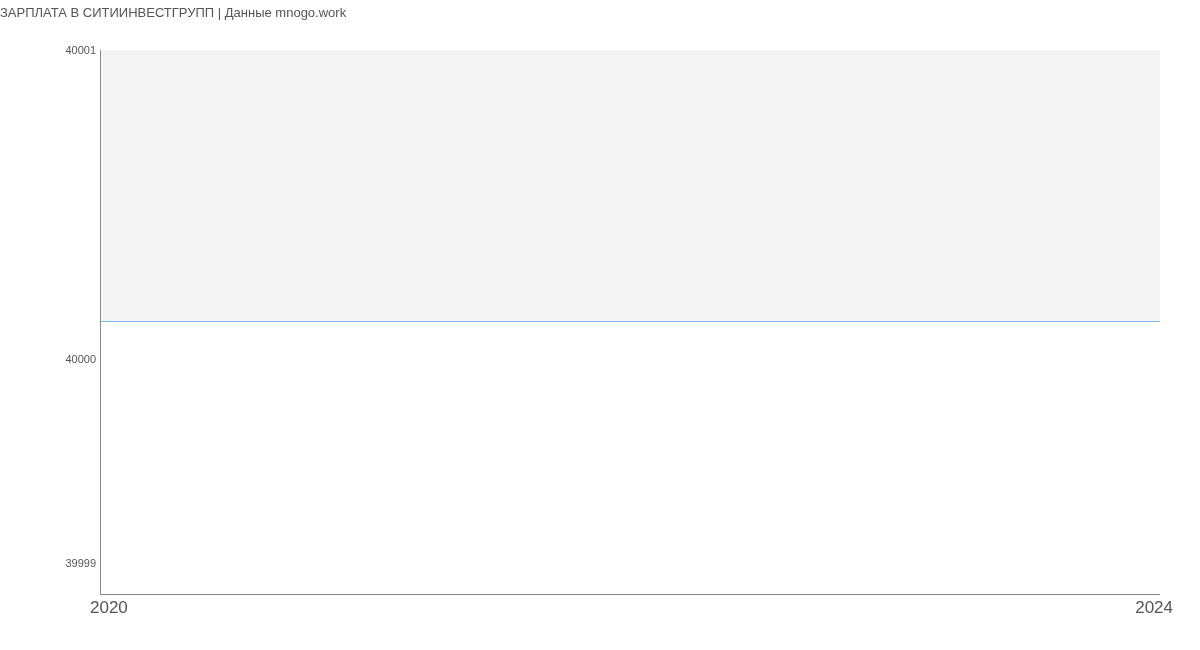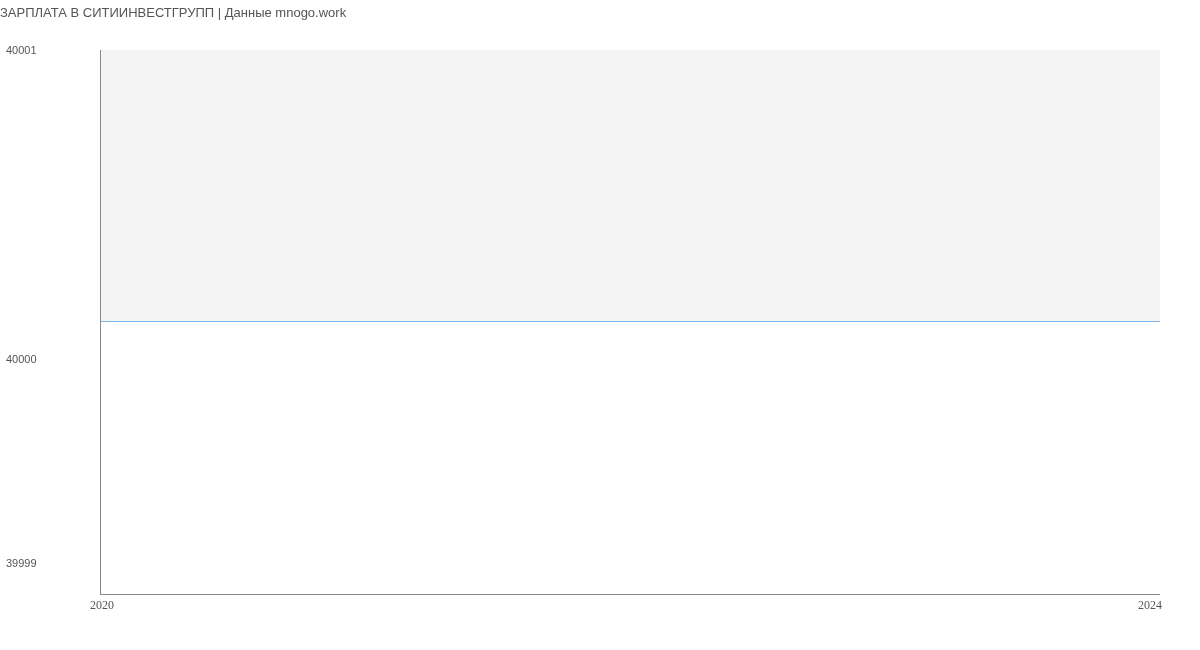--- a/index.html
+++ b/index.html
@@ -30,36 +30,36 @@
       width: 100%;
       height: 50%;
       background: #f4f4f4;
       border-bottom: 1px solid #7cb5ec;
     }
     .y-label {
       position: absolute;
       right: 1104px;
       font-size: 11px;
       color: #555;
+      text-align: right;
       width: 90px;
       transform: translateY(-50%);
     }
     .y-top    { top: 50px; }
     .y-mid    { top: 322px; margin-top: 37px; }
     .y-bottom { top: 563px; }
     .y-top, .y-bottom { transform: translateY(-50%); }
     .x-label {
       position: absolute;
       top: 598px;
-      font-size: 12px;
+      font-size: 17px;
       color: #555;
-      font-family: Liberation Serif, serif;
     }
     .x-left  { left: 90px; }
-    .x-right { right: 38px; }
+    .x-right { right: 27px; }
   </style>
 </head>
 <body>
 
 <div class="chart-wrap">
   <div class="title">ЗАРПЛАТА В СИТИИНВЕСТГРУПП | Данные mnogo.work</div>
 
   <div class="y-label y-top">40001</div>
   <div class="y-label y-mid">40000</div>
   <div class="y-label y-bottom">39999</div>

